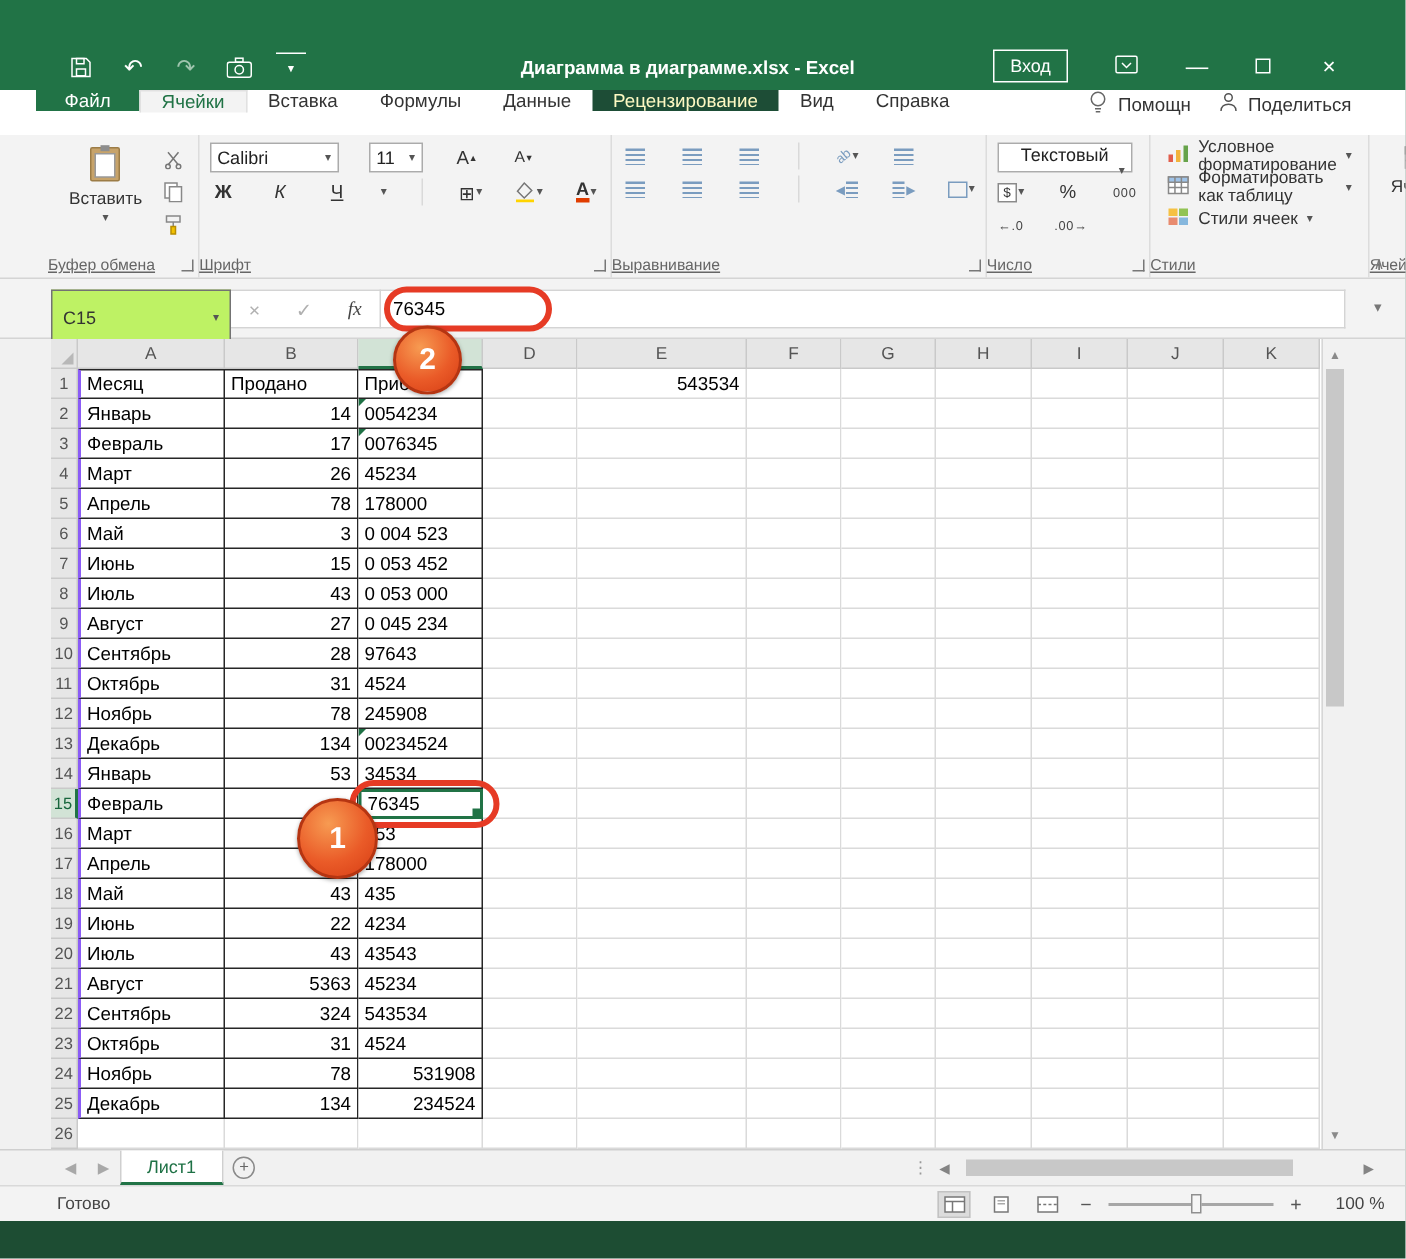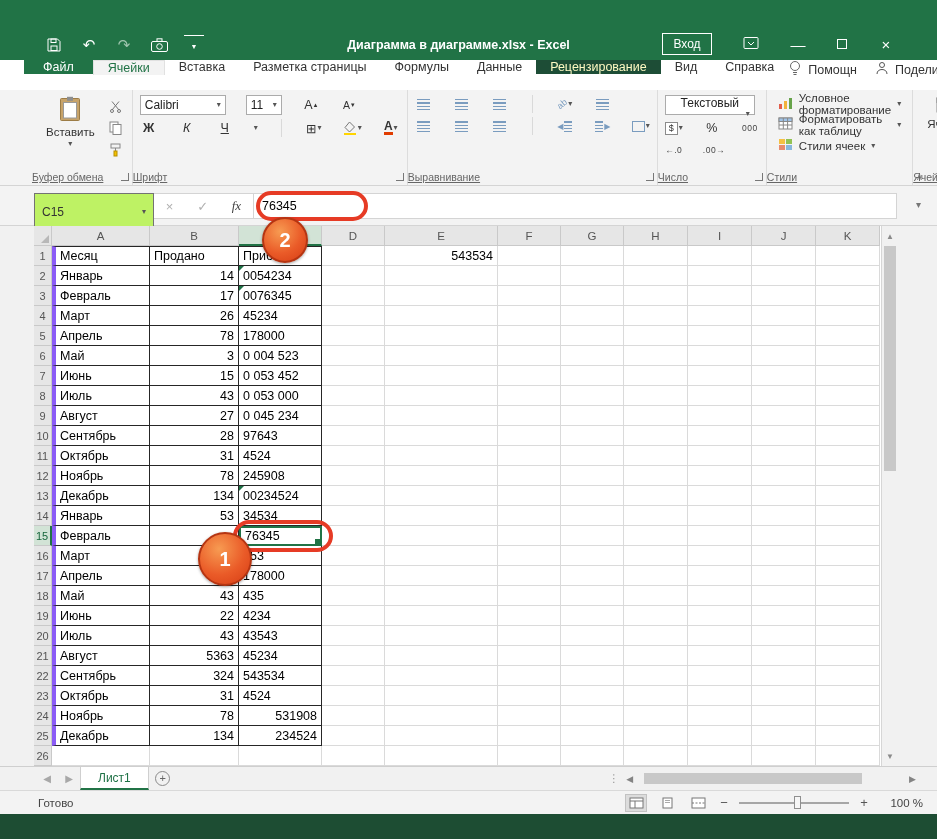--- a/index.html
+++ b/index.html
@@ -65,21 +65,21 @@
   .corner { width:18px; flex:0 0 18px; background:#e6e6e6; border-right:1px solid #c9c9c9; border-bottom:1px solid #c9c9c9; position:relative; }
   .corner::after { content:""; position:absolute; right:2px; bottom:2px; border-left:8px solid transparent; border-bottom:8px solid #b8b8b8; }
   .colhdr { display:flex; align-items:center; justify-content:center; font-size:11.5px; color:#555; background:#e6e6e6; border-right:1px solid #c9c9c9; border-bottom:1px solid #c9c9c9; }
   .colhdr.hl { background:#d2e3d6; border-bottom:2px solid #217346; color:#17663c; }
   .grow { display:flex; height:20px; }
   .rowhdr { width:18px; flex:0 0 18px; background:#e6e6e6; border-right:1px solid #c9c9c9; border-bottom:1px solid #c9c9c9; font-size:11px; color:#555; display:flex; align-items:center; justify-content:center; }
   .rowhdr.hl { background:#d2e3d6; border-right:2px solid #217346; color:#17663c; }
   .cell { position:relative; border-right:1px solid #dadada; border-bottom:1px solid #dadada; font-size:12.5px; color:#000; display:flex; align-items:center; padding:0 4px; background:#fff; overflow:hidden; white-space:nowrap; }
   .cell.r { justify-content:flex-end; }
   .cell.tbl { border-right:1px solid #262626; border-bottom:1px solid #262626; }
-  .cell.tbl.first { border-left:4px solid #8b5cf6; }
+  .cell.tbl.first { border-left:2px solid #8b5cf6; }
   .cell.tbl.top { border-top:1px solid #262626; }
   .cell.flag::before { content:""; position:absolute; left:0; top:0; border-top:5px solid #1e7145; border-right:5px solid transparent; }
   .cell.selcell { border:2px solid #217346; z-index:2; }
   .cell.selcell::after { content:""; position:absolute; right:-1px; bottom:-1px; width:5px; height:5px; background:#217346; border:1px solid #fff; }
   .col-A{width:98px;flex:0 0 98px;} .col-B{width:89px;flex:0 0 89px;} .col-C{width:83px;flex:0 0 83px;}
   .col-D{width:63px;flex:0 0 63px;} .col-E{width:113px;flex:0 0 113px;} .col-F{width:63px;flex:0 0 63px;}
   .col-G{width:63px;flex:0 0 63px;} .col-H{width:64px;flex:0 0 64px;} .col-I{width:64px;flex:0 0 64px;}
   .col-J{width:64px;flex:0 0 64px;} .col-K{width:64px;flex:0 0 64px;}
   .vscroll { position:absolute; left:881px; top:0; width:17px; height:540px; background:#f1f1f1; border-left:1px solid #d6d6d6; }
   .varrow { position:absolute; left:0; width:16px; height:16px; display:flex; align-items:center; justify-content:center; color:#8a8a8a; font-size:8px; }
@@ -152,21 +152,20 @@
           <span class="maxbox"></span>
         </span>
       <span class="winbtn">×</span>
     </div>
   </div>
 
   <div class="tabstrip">
     <div class="tab tab--file">Файл</div>
     <div class="tab tab--active">Ячейки</div>
     <div class="tab">Вставка</div>
-    <div class="tab">Разметка страницы</div>
     <div class="tab">Формулы</div>
     <div class="tab">Данные</div>
     <div class="tab tab--dark">Рецензирование</div>
     <div class="tab">Вид</div>
     <div class="tab">Справка</div>
     <div class="tabstrip-right">
       <div class="helpitem">
         <span>
           <svg width="14" height="16" viewBox="0 0 14 16">
               <circle cx="7" cy="6" r="4.5" fill="none" stroke="#666"></circle>

